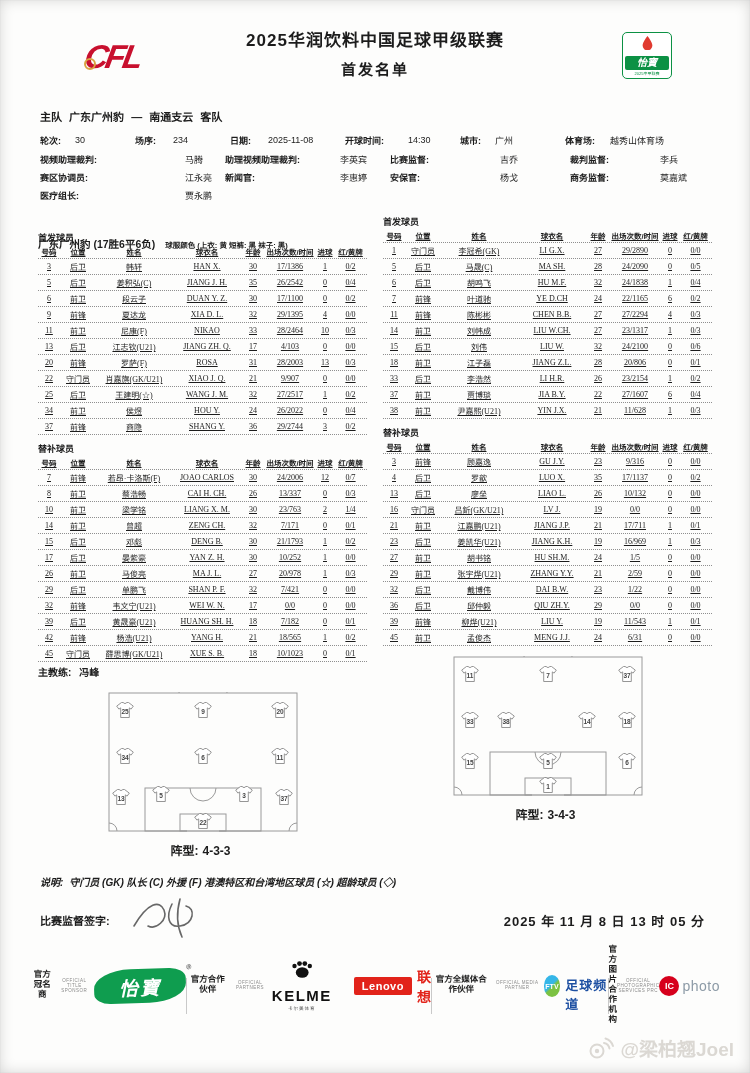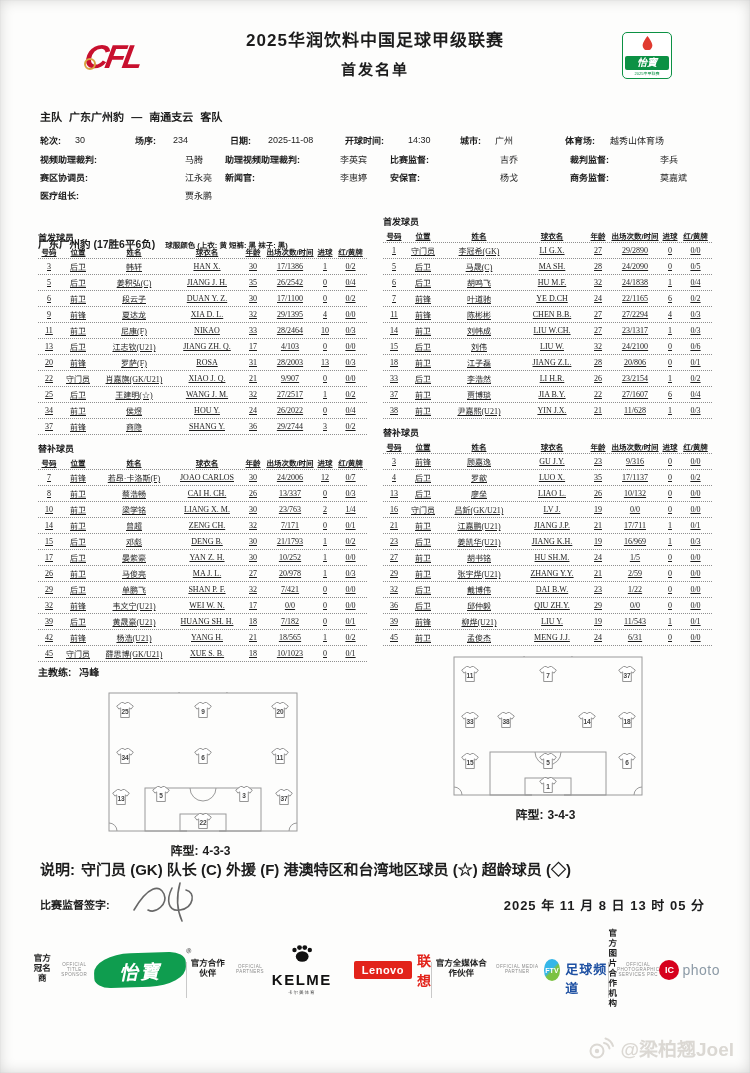--- a/index.html
+++ b/index.html
@@ -44,21 +44,21 @@
   .coachline{height:20px;line-height:22px;font-size:10px;font-weight:800;}
   .coachline span{margin-right:8px;}
   
   .pitchwrap{margin-top:10px;text-align:center;}
   .pitch{position:relative;width:190px;height:140px;margin:0 auto;}
   .pitch svg.field{position:absolute;left:0;top:0;}
   .shirt{position:absolute;transform:translate(-50%,-50%);line-height:0;}
   .formation-label{font-size:12px;font-weight:700;margin-top:9px;}
   .formation-label span{margin-right:4px;}
   
-  .notes{padding:0 40px;font-size:15px;font-weight:800;height:14px;white-space:nowrap;}
+  .notes{padding:0 40px;margin-top:16px;font-size:10px;font-weight:800;height:14px;white-space:nowrap;font-style:italic;}
   .notes span{margin-right:6px;}
   .sigrow{display:flex;align-items:center;padding:0 45px 0 40px;margin-top:10px;height:44px;}
   .siglabel{font-size:11px;font-weight:800;}
   .sig{margin-left:14px;position:relative;top:-2px;}
   .sigdate{margin-left:auto;font-size:13px;font-weight:800;letter-spacing:1px;}
   .sponsors{display:flex;align-items:stretch;padding:2px 30px 0 30px;}
   .sp-group{display:flex;align-items:center;}
   .g1{width:160px;}.g2{width:250px;}.g3{width:180px;}.g4{width:130px;flex:1;}
   .sp-cap{font-size:8.5px;font-weight:800;text-align:center;line-height:10px;}
   .sp-cap-en{font-size:4.5px;color:#8a8a8a;letter-spacing:.5px;margin-top:2px;text-align:center;}

